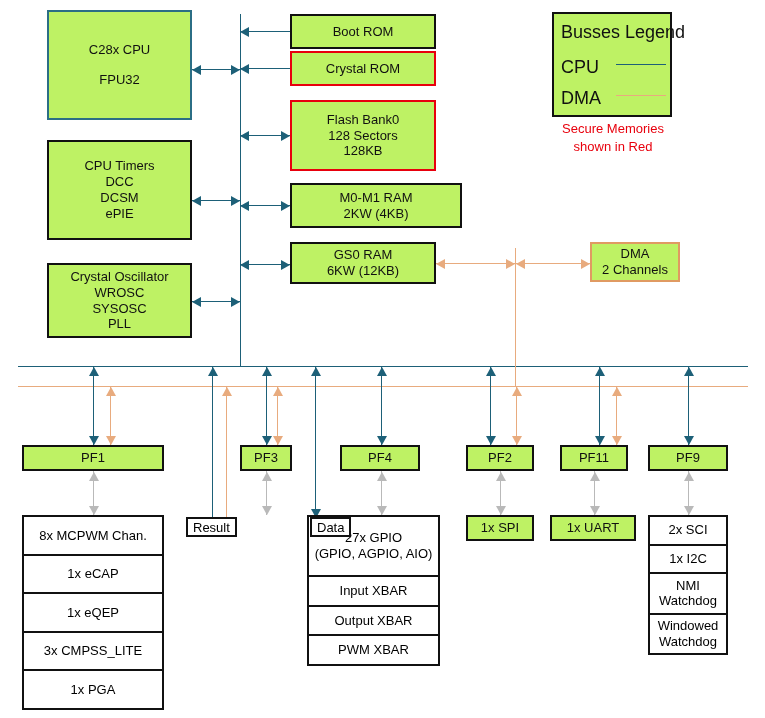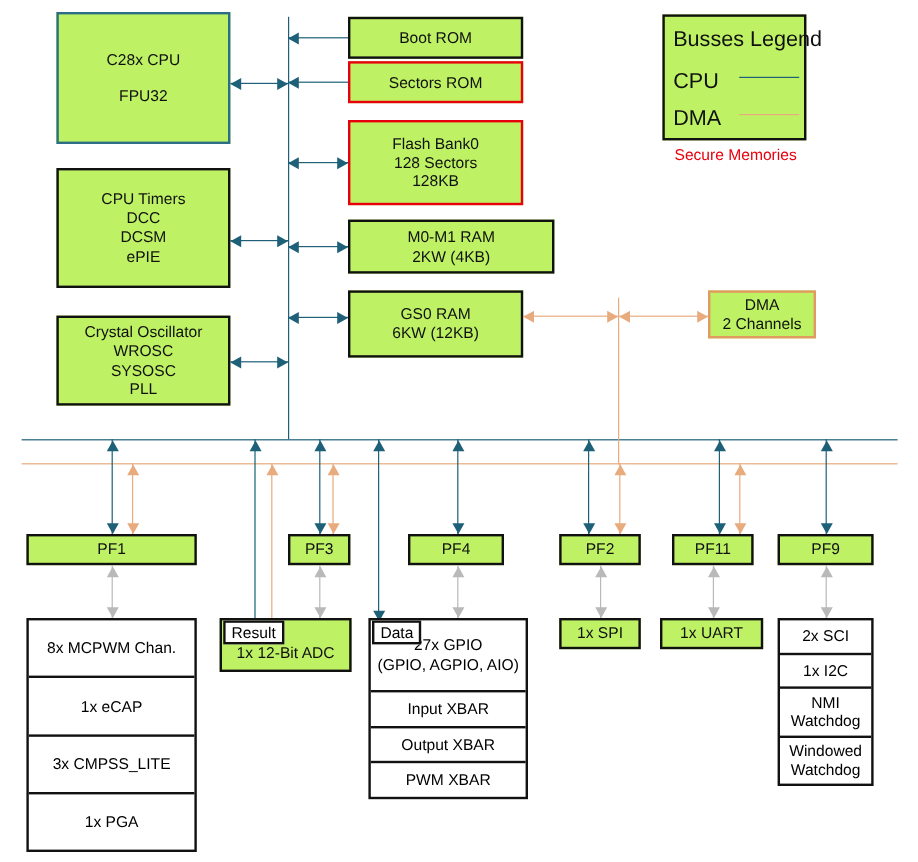--- a/index.html
+++ b/index.html
@@ -72,53 +72,54 @@
     <div>WROSC</div>
     <div>SYSOSC</div>
     <div>PLL</div>
   </div>
 
   <div class="box blk t13" style="left:290px;top:14px;width:146px;height:35px;">
     <div>Boot ROM</div>
   </div>
 
   <div class="box red t13" style="left:290px;top:51px;width:146px;height:35px;">
-    <div>Sectors ROM</div>
+    <div>Crystal ROM</div>
   </div>
 
   <div class="box red t13" style="left:290px;top:100px;width:146px;height:71px;">
     <div>Flash Bank0</div>
     <div>128 Sectors</div>
     <div>128KB</div>
   </div>
 
   <div class="box blk t13" style="left:290px;top:183px;width:172px;height:45px;">
     <div>M0-M1 RAM</div>
     <div>2KW (4KB)</div>
   </div>
 
-  <div class="box blk t13" style="left:290px;top:242px;width:146px;height:56px;">
+  <div class="box blk t13" style="left:290px;top:242px;width:146px;height:42px;">
     <div>GS0 RAM</div>
     <div>6KW (12KB)</div>
   </div>
 
   <div class="box orng t13" style="left:590px;top:242px;width:90px;height:40px;">
     <div>DMA</div>
     <div>2 Channels</div>
   </div>
 
   <div class="box blk" style="left:552px;top:12px;width:120px;height:105px;"></div>
   <div class="legend-txt" style="left:561px;top:22px;">Busses Legend</div>
   <div class="legend-txt" style="left:561px;top:57px;">CPU</div>
   <div class="legend-line c-cpu" style="left:616px;top:64px;width:50px;"></div>
   <div class="legend-txt" style="left:561px;top:88px;">DMA</div>
   <div class="legend-line c-dma" style="left:616px;top:95px;width:50px;"></div>
 
   <div class="red-note" style="left:540px;top:120px;width:146px;">
     <div>Secure Memories</div>
+    <div>shown in Red</div>
   </div>
 
   <div class="vline c-cpu" style="left:240px;top:14px;height:352px;"></div>
 
   <div class="hline c-cpu" style="left:18px;top:366px;width:730px;"></div>
 
   <div class="hline c-dma" style="left:18px;top:386px;width:730px;"></div>
 
   <div class="vline c-dma" style="left:515px;top:248px;height:139px;"></div>
 
@@ -294,27 +295,25 @@
   </div>
   <div class="g">
     <div class="vline c-gry" style="left:688px;top:471px;height:44px;"></div>
     <div class="ah ah-up" style="left:683.5px;top:472px;"></div>
     <div class="ah ah-dn" style="left:683.5px;top:506px;"></div>
   </div>
 
   <div class="stack" style="left:22px;top:515px;width:142px;height:195px;">
     <div class="cell">8x MCPWM Chan.</div>
     <div class="cell">1x eCAP</div>
+    <div class="cell">1x eQEP</div>
     <div class="cell">3x CMPSS_LITE</div>
     <div class="cell">1x PGA</div>
   </div>
 
-  <div class="box blk t13" style="left:183px;top:515px;width:110px;height:45px;justify-content:flex-end;padding-bottom:6px;">
-    <div>1x 12-Bit ADC</div>
-  </div>
   <div class="tag" style="left:186px;top:517px;height:20px;">Result</div>
 
   <div class="stack" style="left:307px;top:515px;width:133px;height:151px;">
     <div class="cell" style="flex:2.1;">
       <div>27x GPIO</div>
       <div>(GPIO, AGPIO, AIO)</div>
     </div>
     <div class="cell">Input XBAR</div>
     <div class="cell">Output XBAR</div>
     <div class="cell">PWM XBAR</div>

